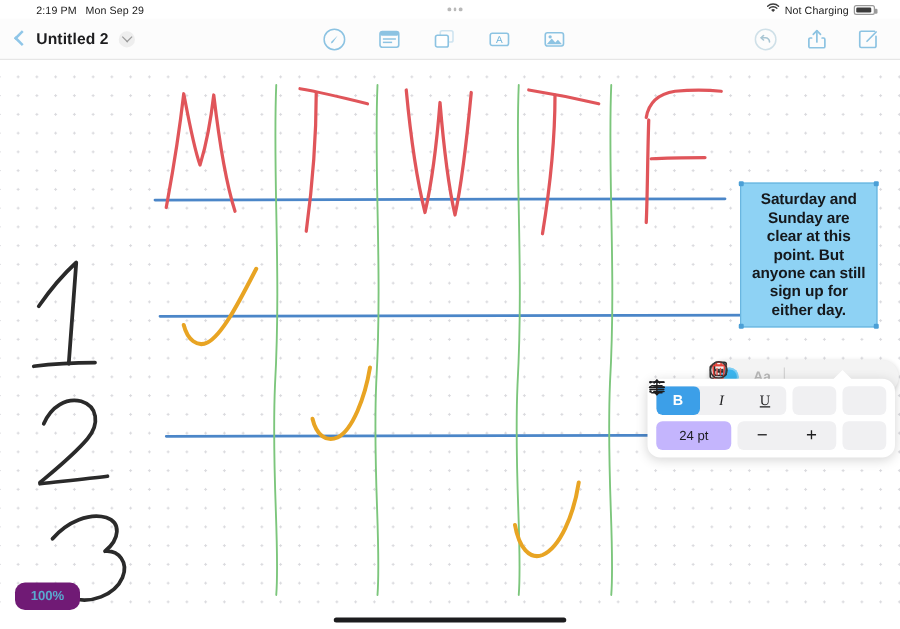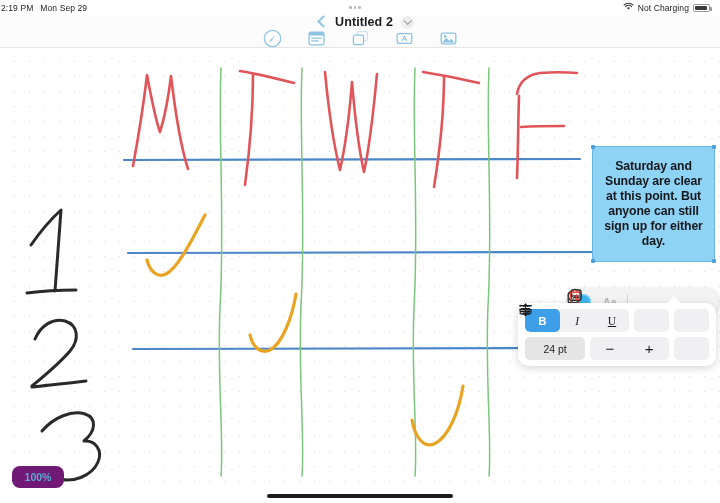--- a/index.html
+++ b/index.html
@@ -10,40 +10,40 @@
     overflow: hidden;
   }
   #root { position: relative; width: 720px; height: 503px; background:#fff; }
 
   
   .statusbar {
     position: absolute; top: 0; left: 0; width: 720px; height: 15px;
     display: flex; align-items: center; background: #ffffff;
     font-size: 8.5px; color: #1b1b1b; letter-spacing: 0.1px;
   }
-  .sb-left { display:flex; align-items:center; gap:7px; padding-left:1px; }
+  .sb-left { display:flex; align-items:center; gap:7px; padding-left:29px; }
   .sb-center { flex:1; display:flex; justify-content:center; align-items:center; }
-  .sb-right { display:flex; align-items:center; gap:4px; padding-right:10px; }
+  .sb-right { display:flex; align-items:center; gap:4px; padding-right:20px; }
   .multitask-dots { display:flex; gap:2px; }
   .multitask-dots i { width:2.5px; height:2.5px; border-radius:50%; background:#b9b9b9; display:block; }
   .battery {
     width:17px; height:8px; border:1px solid #9a9a9a; border-radius:2px;
     position:relative; display:inline-block;
   }
   .battery::after{
     content:""; position:absolute; right:-2.5px; top:2px; width:1.5px; height:4px;
     background:#9a9a9a; border-radius:0 1px 1px 0;
   }
   .battery i{ position:absolute; left:1px; top:1px; bottom:1px; width:12px; background:#3c3c3c; border-radius:1px; display:block;}
 
   
   .navbar {
     position:absolute; top:15px; left:0; width:720px; height:33px;
     background:#fcfcfc; border-bottom:1px solid #e6e6e6;
-    display:flex; align-items:center;flex-direction:column;
+    display:flex; align-items:center;
   }
   .nav-left { display:flex; align-items:center; gap:8px; padding-left:9px; }
   .chev-back { width:12px; height:12px; position:relative; display:block; }
   .chev-back::before{
     content:""; position:absolute; left:4px; top:1px; width:7px; height:7px;
     border-left:2px solid #8fc6e8; border-bottom:2px solid #8fc6e8;
     transform: rotate(45deg);
   }
   .doc-title { font-size:12.5px; font-weight:bold; color:#1d1d1f; letter-spacing:0.1px; }
   .chev-down {
@@ -64,21 +64,21 @@
     background-color:#ffffff;
     background-image: radial-gradient(#d9d9dd 0.9px, transparent 1px);
     background-size: 15px 15px;
     background-position: 7px 6px;
     overflow:hidden;
   }
   .canvas svg { position:absolute; top:0; left:0; }
 
   
   .sticky {
-    position:absolute; left:592px; top:98px; width:123px; height:116px;
+    position:absolute; left:592px; top:98px; width:110px; height:116px;
     background:#8ed2f4; border:1px solid #6ab6e0;
     display:flex; align-items:center; 
     padding:5px 6px;
   }
   .sticky-text {
     font-size:12.3px; font-weight:bold; color:#15181c; text-align:center;
     line-height:1.21; letter-spacing:-0.1px;
   }
   .handle { position:absolute; width:4px; height:4px; background:#4b9fd6; border-radius:1px; }
   .h-tl{ left:-2px; top:-2px;} .h-tr{ right:-2px; top:-2px;}
@@ -109,21 +109,21 @@
     border-left:8px solid transparent; border-right:8px solid transparent;
     border-bottom:8px solid #ffffff;
   }
   .pop-row { display:flex; align-items:center; gap:5px; height:23px; }
   .seg { display:flex; background:#f0f0f2; border-radius:5px; overflow:hidden; height:23px; }
   .seg .btn { width:38px; display:flex; align-items:center; justify-content:center;
               font-size:11.5px; color:#1d1d1f; cursor:default; }
   .seg .btn.active { background:#3c9fe8; color:#fff; border-radius:5px; font-weight:bold; }
   .solo { background:#f0f0f2; border-radius:5px; height:23px; width:38px;
           display:flex; align-items:center; justify-content:center; }
-  .fontsize { background:#e5e5e5; border-radius:5px; height:23px; width:65px;
+  .fontsize { background:#c4b5fd; border-radius:5px; height:23px; width:65px;
           display:flex; align-items:center; justify-content:center; font-size:10.5px; color:#1d1d1f;}
   .pm { background:#f0f0f2; border-radius:5px; height:23px; width:85px; display:flex; }
   .pm .b { flex:1; display:flex; align-items:center; justify-content:center; font-size:15px; color:#1d1d1f; }
 
   
   .zoombadge {
     position:absolute; left:12px; top:466px; width:52px; height:22px;
     background:#701a75; border-radius:8px; display:flex; align-items:center; justify-content:center;
     font-size:10.5px; color:#5aa9cf; font-weight:600;
   }

